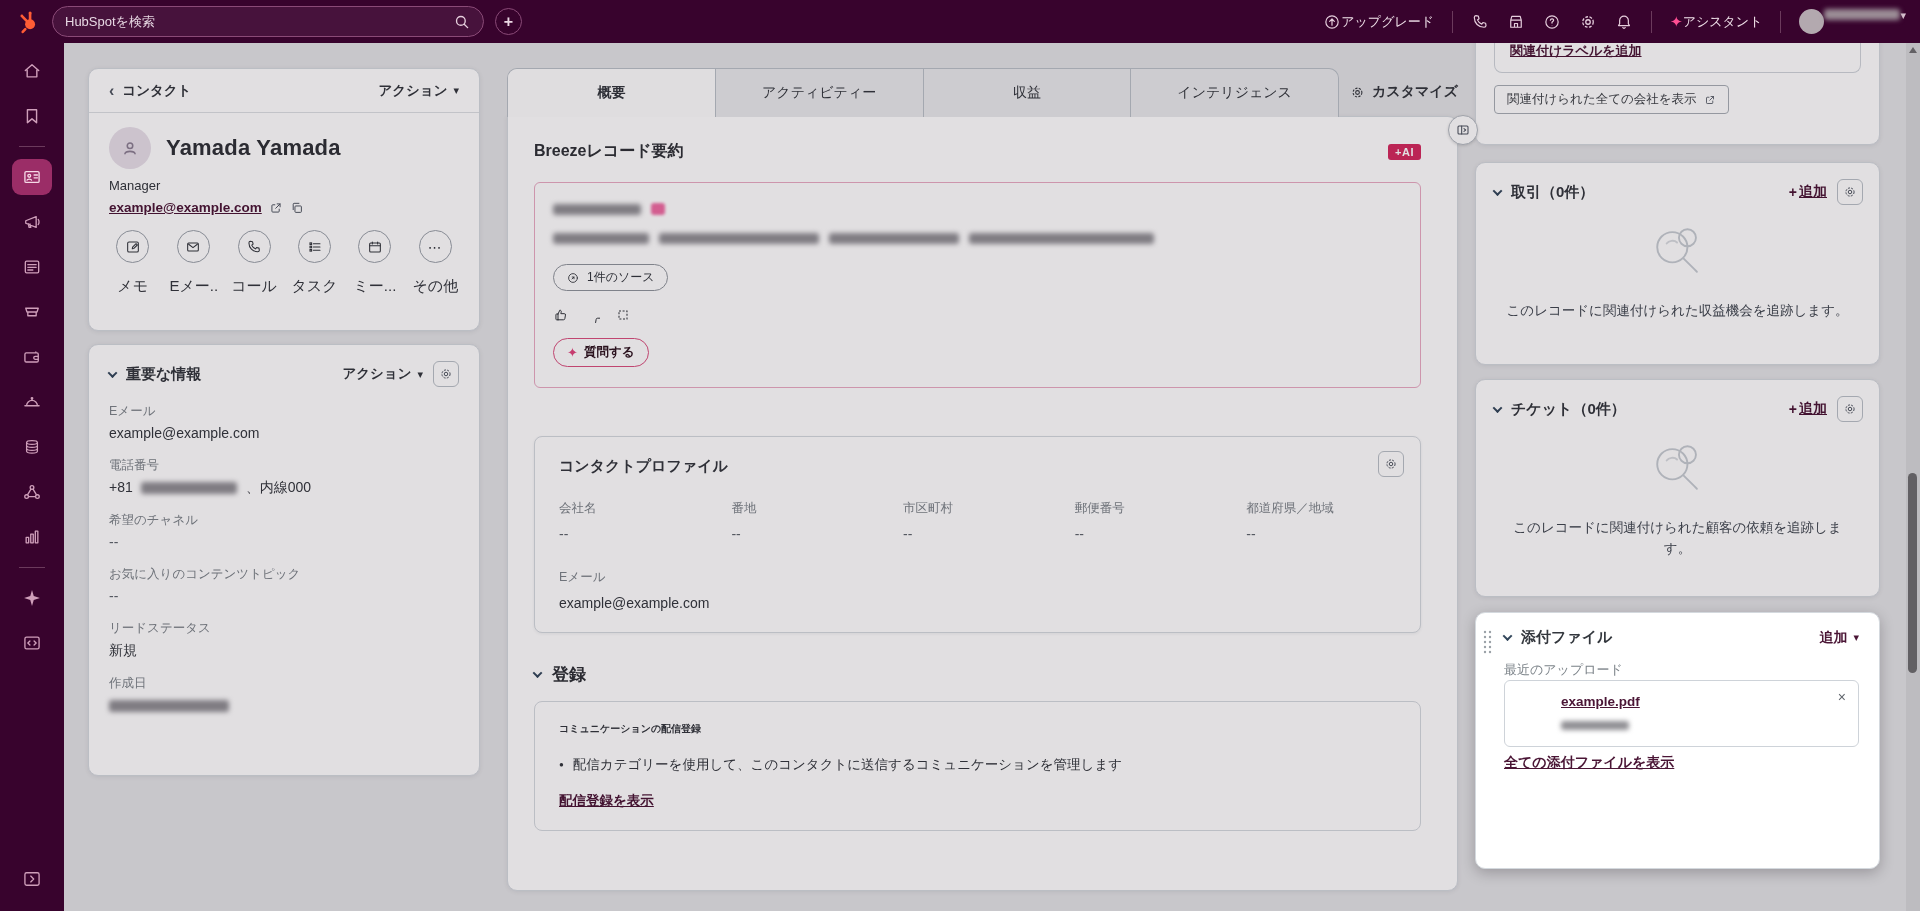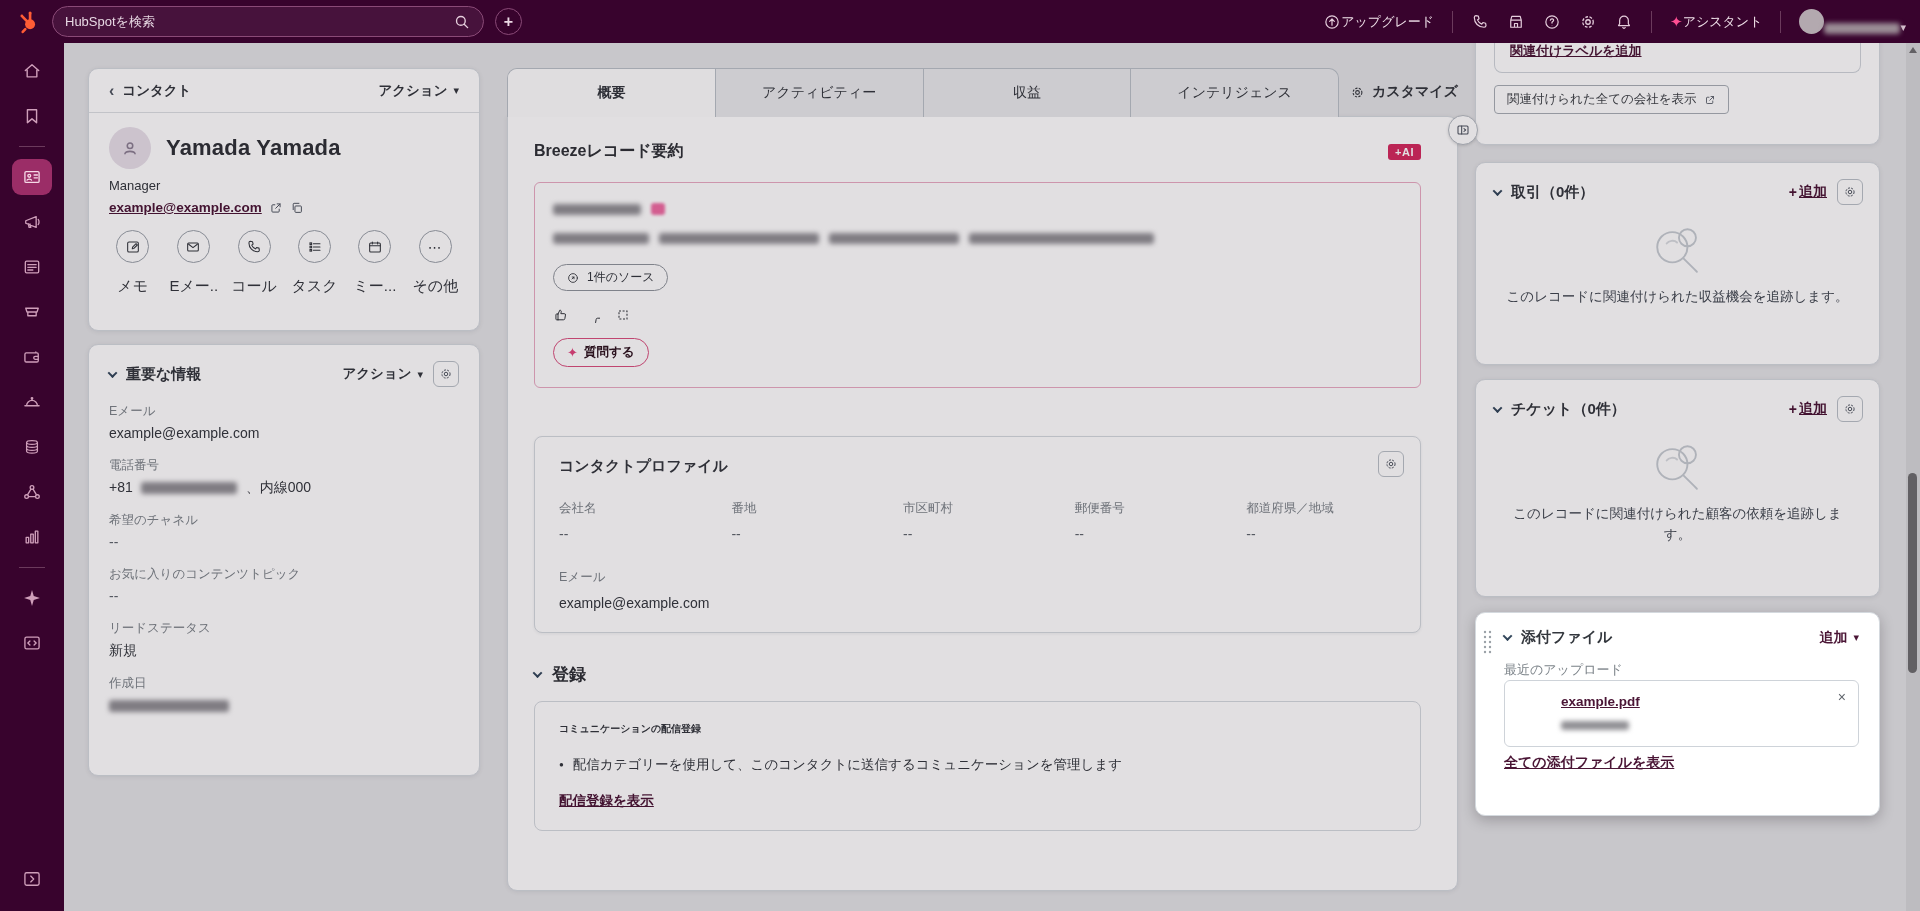--- a/index.html
+++ b/index.html
@@ -8,21 +8,21 @@
 svg{display:block}
 .ic{color:inherit}
 
 .topbar{position:absolute;left:0;top:0;width:1920px;height:43px;background:#38032d;display:flex;align-items:center;padding:0 14px;z-index:100}
 .logo{width:30px;height:30px;display:flex;align-items:center;justify-content:center;margin-right:8px;cursor:pointer}
 .searchbox{width:432px;height:31px;border:1px solid #8a4a77;background:#47123c;border-radius:16px;display:flex;align-items:center;padding:0 12px;color:#e8d9e4;font-size:13px;gap:8px}
 .searchbox .ph{flex:1}
 .newbtn{width:27px;height:27px;border:1px solid #8a4a77;border-radius:50%;margin-left:11px;display:flex;align-items:center;justify-content:center;color:#ecd9e5;font-size:16px;font-weight:700;cursor:pointer}
 .tbspacer{flex:1}
 .tbright{display:flex;align-items:center;gap:18px;color:#e9d5e2}
-.tbitem{display:flex;align-items:flex-end;font-size:13px;color:#f0e2ea;cursor:pointer}
+.tbitem{display:flex;align-items:flex-start;font-size:13px;color:#f0e2ea;cursor:pointer}
 .tbsep{width:1px;height:22px;background:#6b3a5c}
 .tbicon{width:18px;height:18px;color:#e6cfdd;cursor:pointer}
 .sparkle{color:#ff4f93;font-size:15px}
 .avatar-sm{width:25px;height:25px;border-radius:50%;background:#b3a9af}
 .caret{font-size:11px;color:#d9c3d1}
 
 .sidebar{position:absolute;left:0;top:43px;width:64px;height:868px;background:#38032d;display:flex;flex-direction:column;align-items:center;padding:10px 0 14px;z-index:100}
 .snav{width:40px;height:36px;border-radius:9px;display:flex;align-items:center;justify-content:center;color:#cf9fba;margin-bottom:9px;cursor:pointer}
 .snav svg{width:20px;height:20px}
 .snav.active{background:#9b2d67;color:#f6d9e7}
@@ -95,23 +95,23 @@
 .sublink{display:inline-block;margin-top:18px;font-size:13.5px}
 
 .rcard{position:absolute;left:1411px;width:405px;background:#fff;border:1px solid #d4d9de;border-radius:10px;box-shadow:0 1px 4px rgba(45,62,80,.1)}
 .rhead{display:flex;align-items:center;gap:10px;padding:16px 16px 8px 18px}
 .rhead .ttl{font-size:15px;font-weight:700;flex:1}
 .addlink{display:flex;align-items:center;gap:1px;font-size:14px;color:#4a1535;font-weight:700;cursor:pointer}
 .addlink .plus{text-decoration:none;font-weight:600;margin-right:1px}
 .addlink .t{text-decoration:underline}
 .emptywrap{display:flex;flex-direction:column;align-items:center;padding:4px 24px 18px}
 .emptywrap svg{width:92px;height:68px;color:#c6ccd2}
-.emptytext{margin-top:2px;font-size:13.5px;color:#404750;text-align:center;line-height:1.55}
-
-.attach{top:569px;height:204px;z-index:60;box-shadow:0 4px 14px rgba(20,10,20,.25);position:absolute}
+.emptytext{margin-top:16px;font-size:13.5px;color:#404750;text-align:center;line-height:1.55}
+
+.attach{top:569px;height:257px;z-index:60;box-shadow:0 4px 14px rgba(20,10,20,.25);position:absolute}
 .draghandle{position:absolute;left:5px;top:16px;color:#9aa0a7}
 .att-inner{padding:15px 20px 16px 28px}
 .att-head{display:flex;align-items:center;gap:10px}
 .att-head .ttl{font-size:15px;font-weight:700;flex:1}
 .att-add{display:flex;align-items:center;gap:6px;font-size:14px;font-weight:700;color:#4a1535;cursor:pointer}
 .recent{font-size:13px;color:#7c8389;margin-top:14px}
 .filebox{position:relative;margin-top:1px;border:1px solid #ced3d9;border-radius:6px;padding:11px 14px 12px 56px;min-height:56px}
 .filebox .link{font-size:13.5px}
 .fclose{position:absolute;right:12px;top:8px;font-size:14px;color:#5f646b;cursor:pointer}
 .viewall{display:inline-block;margin-top:7px;font-size:14px}

